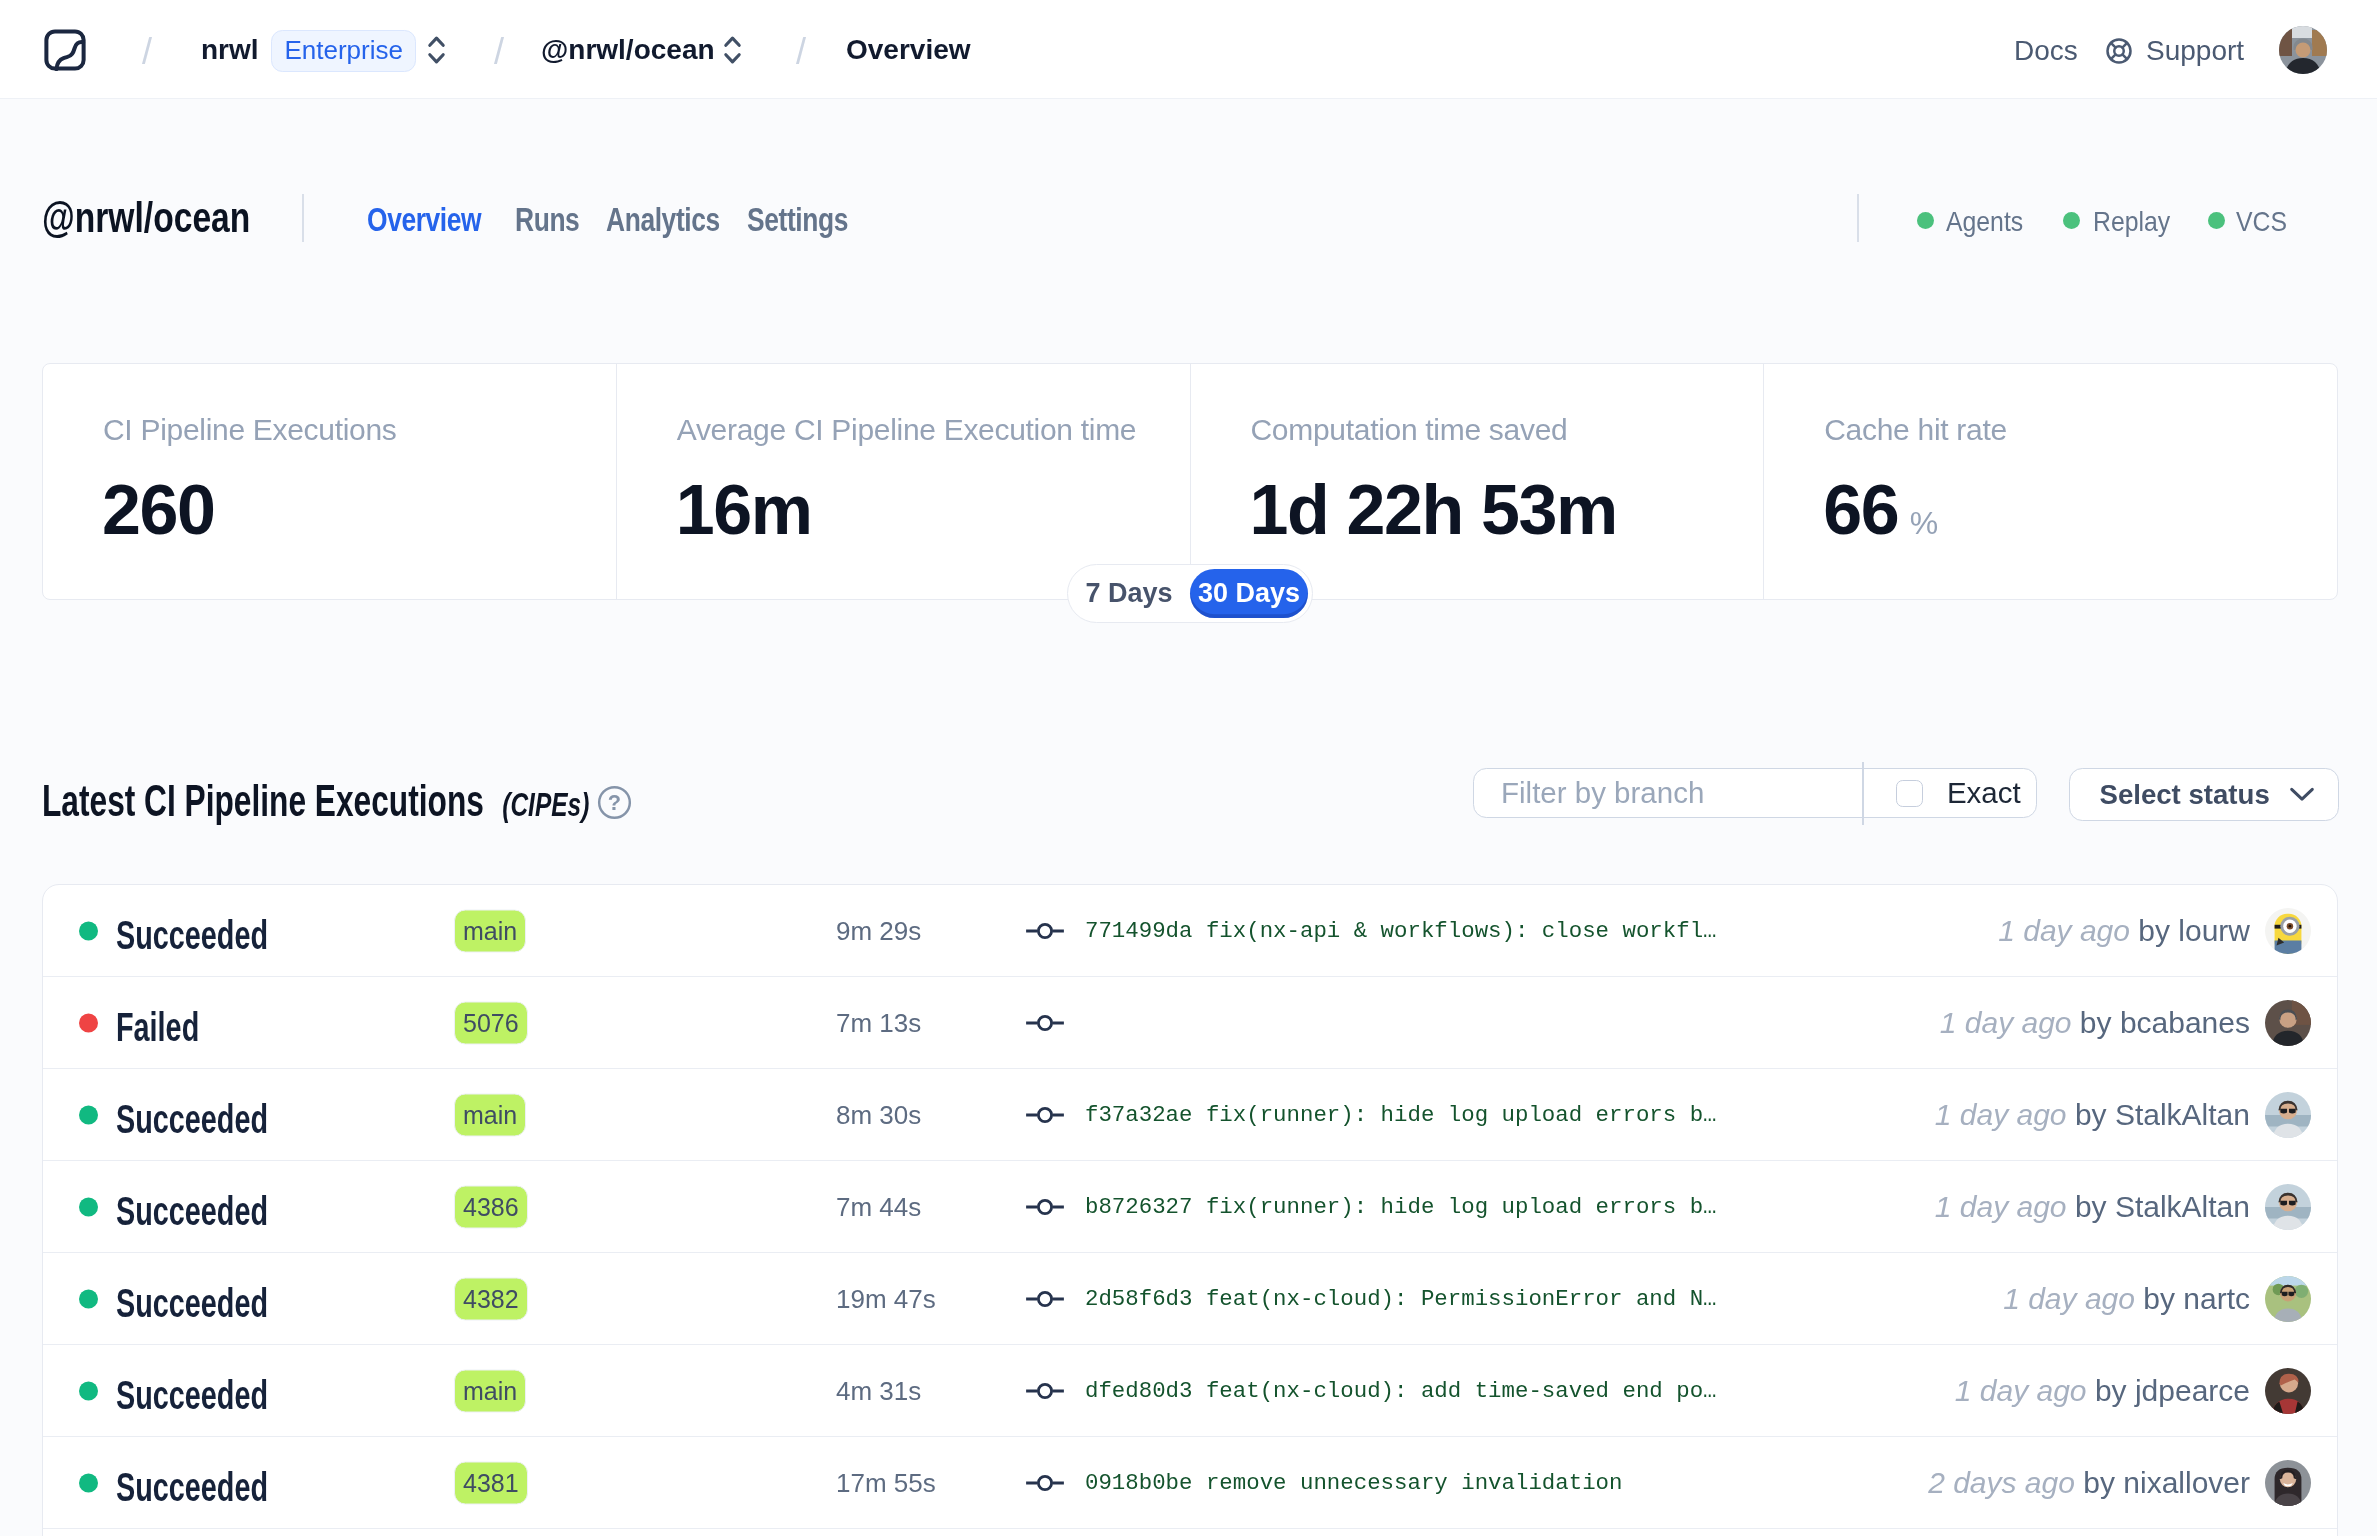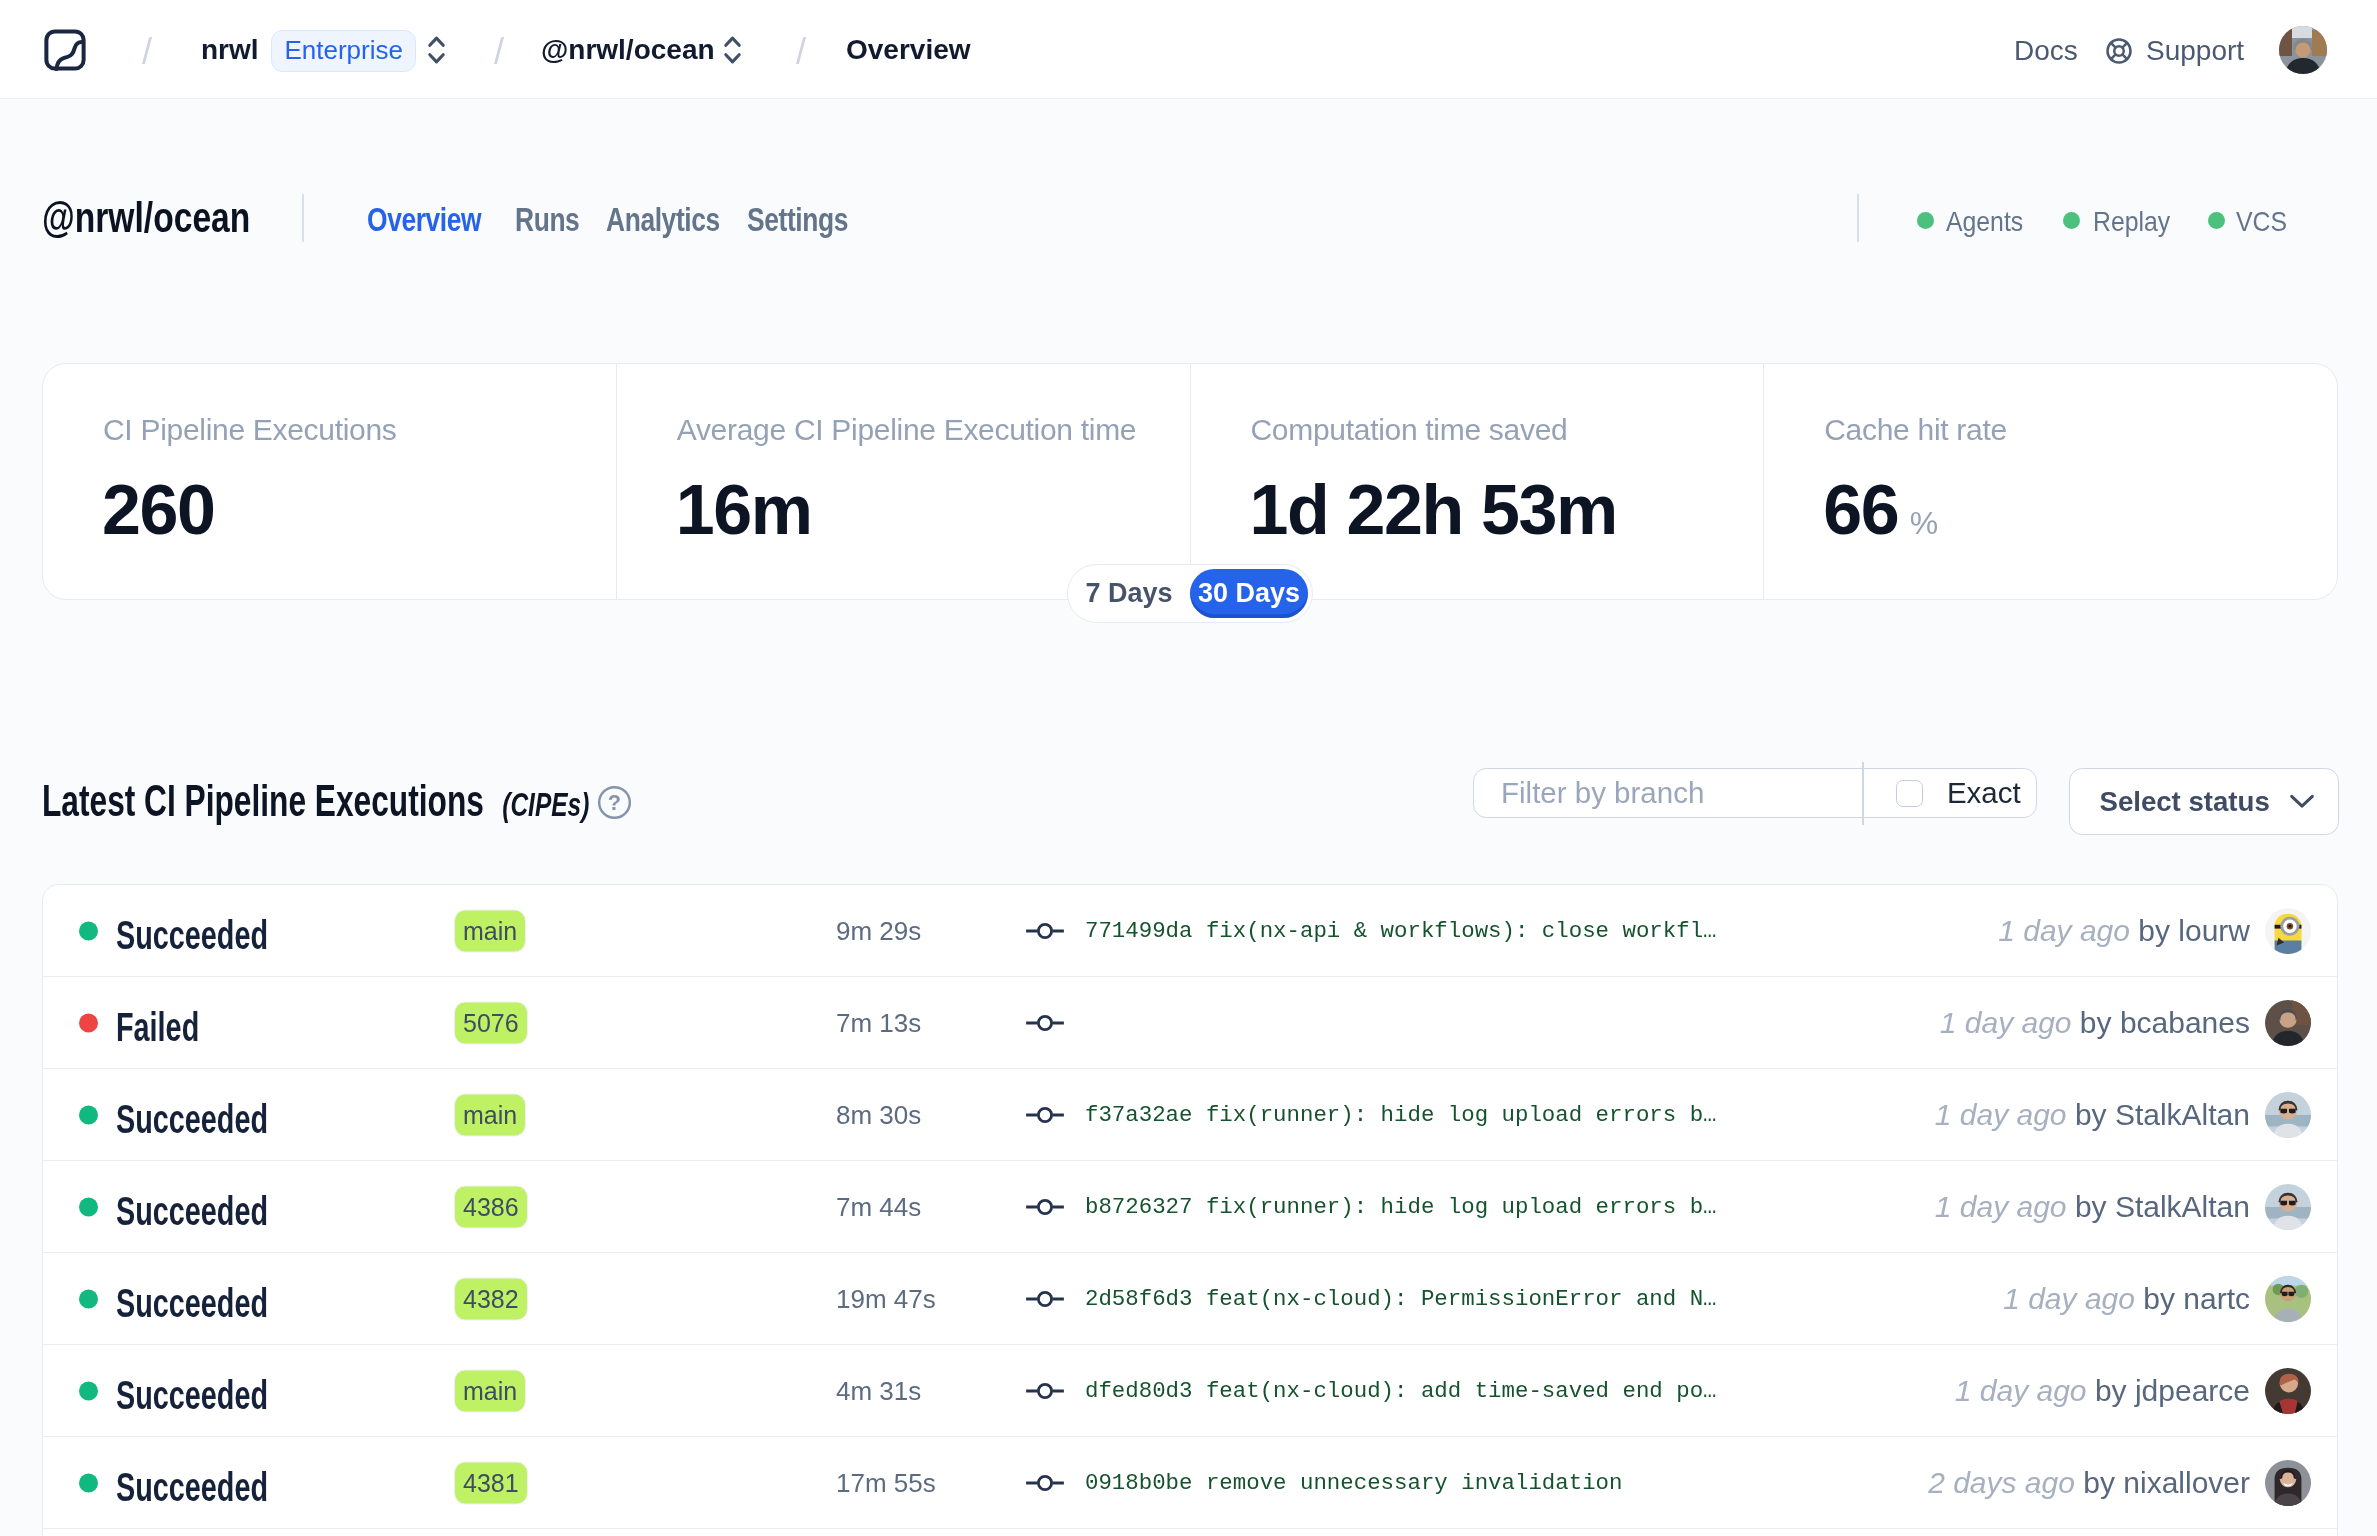--- a/index.html
+++ b/index.html
@@ -12,40 +12,40 @@
   .crumb { font-size:28px; font-weight:600; color:#111a2e; }
   #badge-ent { left:271px; top:29.5px; height:42px; padding:0 12.4px; background:#eff5ff; border:1.9px solid #dbe7fe; border-radius:11.4px; color:#2563eb; font-size:26px; font-weight:500; display:flex; align-items:center; }
   .hnav { font-size:28px; font-weight:500; color:#4b5a72; }
   
   #ttl { left:42px; top:194px; font-size:42px; font-weight:700; color:#0b1322; transform:scaleX(0.8); transform-origin:0 0; }
   .vdiv { width:1.9px; background:#d9dfe9; }
   .nav2 { font-size:33px; letter-spacing:-0.5px; font-weight:600; color:#64748b; display:inline-block; transform:scaleX(0.8); transform-origin:0 0; }
   .sdot { width:17px; height:17px; border-radius:50%; background:#4bc17d; display:inline-block; }
   .stxt { font-size:28.5px; color:#64748b; display:inline-block; transform:scaleX(0.87); transform-origin:0 0; }
   
-  #stats { left:42px; top:363px; width:2296px; height:237px; background:#fff; border:1.9px solid #e7eaf1; border-radius:24px; display:flex; }
+  #stats { left:42px; top:363px; width:2296px; height:237px; background:#fff; border:1.9px solid #e7eaf1; border-radius:8px; display:flex; }
   .scol { flex:1; position:relative; border-right:1.9px solid #e7eaf1; }
   .scol:last-child { border-right:none; }
   .slabel { position:absolute; left:60px; top:49px; font-size:30px; font-weight:500; color:#95a2b6; letter-spacing:-0.3px; white-space:nowrap; }
   .sval { position:absolute; left:59px; top:106px; white-space:nowrap; font-size:70px; font-weight:700; color:#0d1423; letter-spacing:-1.4px; }
   .sval .pct { font-size:32px; font-weight:500; color:#95a2b6; letter-spacing:0; margin-left:11.4px; }
   
   #tog { left:1067px; top:564px; width:246px; height:59px; background:#fff; border:1.9px solid #e7eaf1; border-radius:30px; display:flex; align-items:center; }
   #tog .seg1 { width:122px; text-align:center; font-size:27px; font-weight:600; color:#47536b; }
   #tog .seg2 { width:118px; height:49px; background:#2563eb; box-shadow:inset 0 -3.8px 0 rgba(16,50,150,0.35); border-radius:26px; color:#fff; font-size:27px; font-weight:600; display:flex; align-items:center; justify-content:center; }
   
   #h2 { left:42px; top:776px; font-size:44px; font-weight:700; color:#0d1423; white-space:nowrap; transform:scaleX(0.72); transform-origin:0 50%; }
   #h2 i { font-size:34px; font-weight:600; margin-left:13.3px; }
   
   #filt { left:1473px; top:768px; width:564px; height:50px; background:#fff; border:1.9px solid #cfd7e4; border-radius:13.3px; display:flex; align-items:center; }
   #filt .ph { padding-left:27px; font-size:29.5px; color:#9aa7ba; width:388px; }
   #filt .fdiv { width:1.9px; height:63px; background:#cfd7e4; }
   #filt .cb { width:27px; height:27px; border:1.9px solid #c6cedd; border-radius:6.7px; margin-left:32px; background:#fff; }
   #filt .cbl { font-size:29.5px; color:#1d2736; margin-left:24px; }
-  #selst { left:2069px; top:768px; width:270px; height:67px; background:#fff; border:1.9px solid #cfd7e4; border-radius:13.3px; display:flex; align-items:center; }
+  #selst { left:2069px; top:768px; width:270px; height:53px; background:#fff; border:1.9px solid #cfd7e4; border-radius:13.3px; display:flex; align-items:center; }
   #selst span { margin-left:29.5px; font-size:27.6px; font-weight:600; color:#3f4c63; }
   
   #tbl { left:42px; top:884px; width:2296px; height:676px; background:#fff; border:1.9px solid #e7eaf1; border-radius:17px; overflow:hidden; }
   .row { position:relative; height:92px; border-bottom:1.9px solid #eaedf3; }
   .row > * { position:absolute; top:50%; transform:translateY(-50%); }
   .dot { left:36px; width:19px; height:19px; border-radius:50%; background:#11b981; }
   .dot.red { background:#ef4444; }
   .st { left:73px; top:calc(50% + 4.8px); font-size:40px; font-weight:600; color:#16223a; transform:translateY(-50%) scaleX(0.72); transform-origin:0 50%; }
   .br { left:411px; height:43px; padding:0 8px; background:#bef264; border:1.9px solid #edf0f5; border-radius:11.4px; font-size:25px; color:#3f4c63; display:flex; align-items:center; }
   .dur { left:793px; font-size:26px; color:#5d6b81; }

